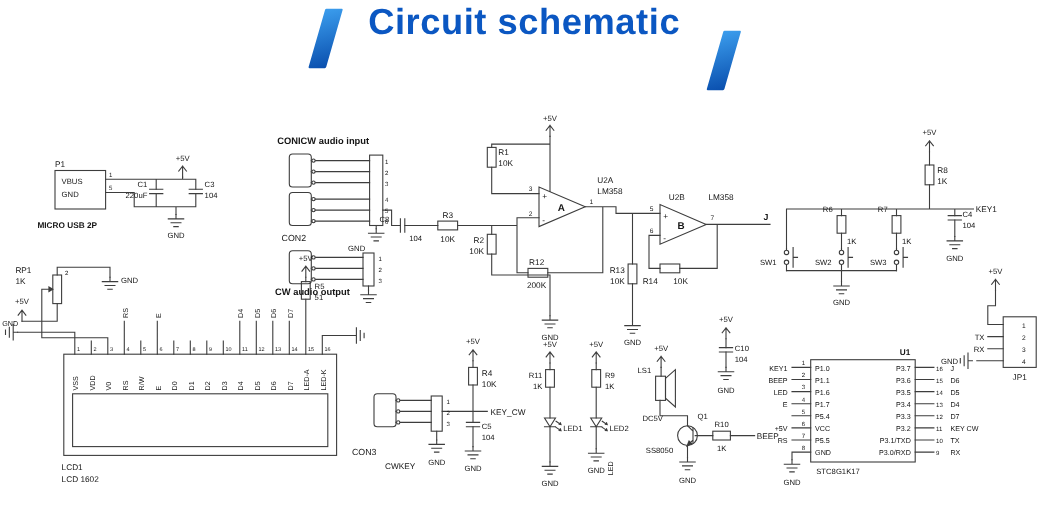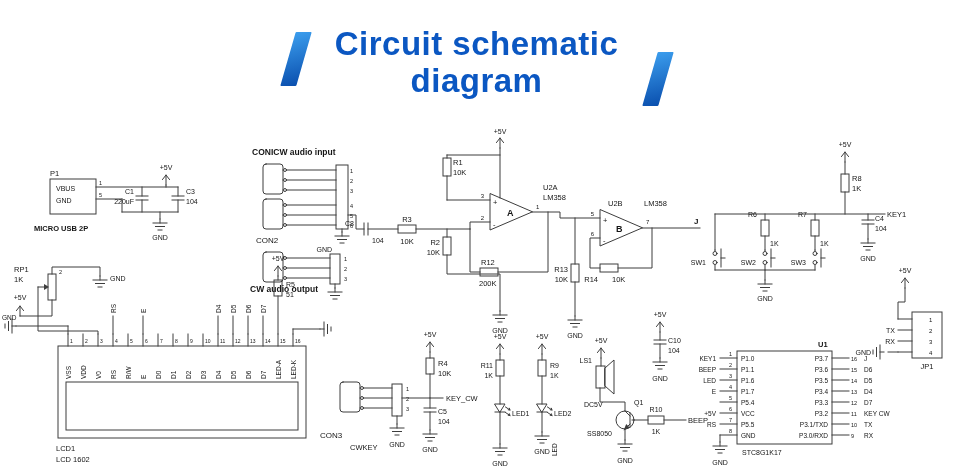--- a/index.html
+++ b/index.html
@@ -6,21 +6,21 @@
     --title_blue:#0b57c2;
     --accent_light:#3b9ded;
     --accent_dark:#0a4fae;
     --wire:#3d3d3d;
   }
   html,body{margin:0;padding:0;}
   body{
     width:953px;height:467px;background:#ffffff;overflow:hidden;
     font-family:"Liberation Sans",sans-serif;position:relative;
   }
-  .stage{position:absolute;inset:0;margin-top:24px;}
+  .stage{position:absolute;inset:0;}
   .title-wrap{position:absolute;top:2px;left:0;width:100%;text-align:center;line-height:1.12;z-index:2;}
   .title-line{font-size:33px;font-weight:800;color:var(--title_blue);letter-spacing:.5px;}
   .accent{
     position:absolute;width:16px;height:54px;transform:skewX(-16deg);
     background:linear-gradient(165deg,var(--accent_light) 0%,var(--accent_dark) 100%);
     border-radius:1px;z-index:1;
   }
   .accent-l{left:288px;top:8px;}
   .accent-r{left:650px;top:28px;}
   svg{position:absolute;left:0;top:0;}
@@ -29,21 +29,20 @@
   #labels-layer text{fill:#151515;}
 </style>
 </head>
 <body>
 
 <div class="stage">
   <div class="accent accent-l"></div>
   <div class="accent accent-r"></div>
   <div class="title-wrap">
     <div class="title-line">Circuit schematic</div>
-    <div class="title-line">diagram</div>
   </div>
 
   <svg width="953" height="467" viewBox="0 0 953 467">
     <defs>
       <g id="gnd">
           <path d="M0,0 V4 M-7,4 H7 M-4.5,7.5 H4.5 M-2,11 H2"></path>
         </g>
       <g id="vcc">
           <path d="M0,12 V2 M-3.5,6.5 L0,2 L3.5,6.5"></path>
         </g>

